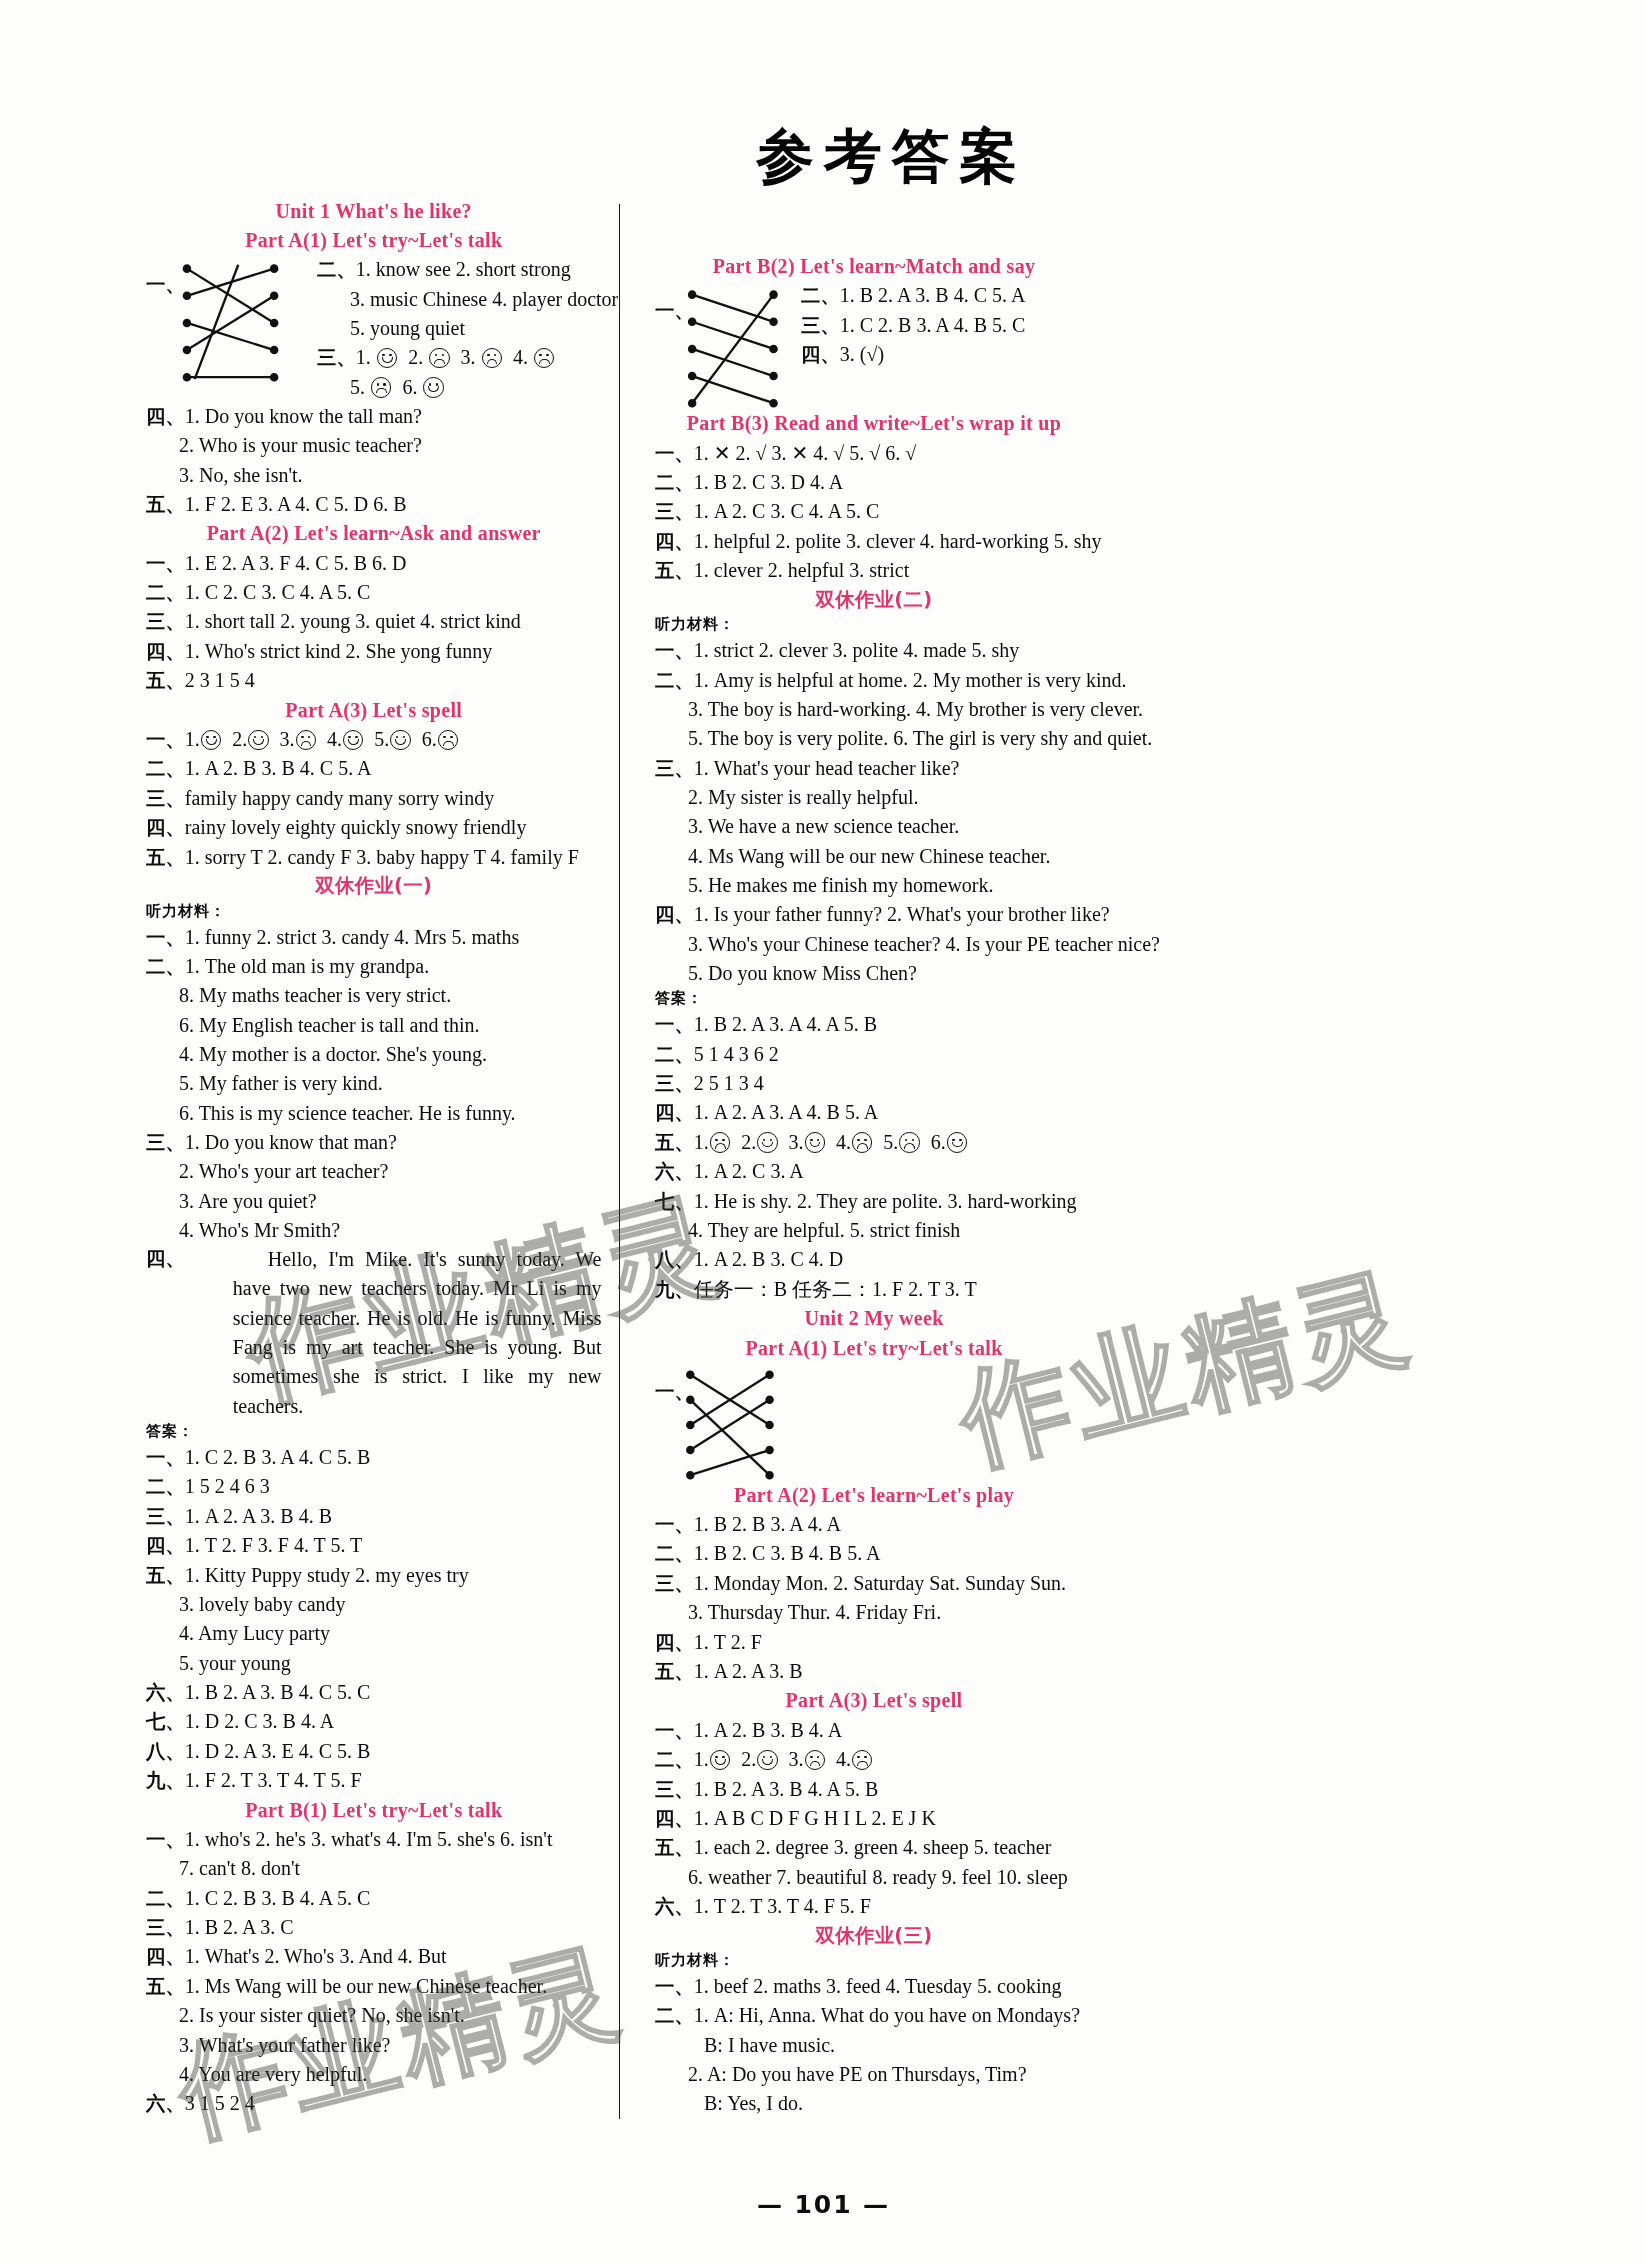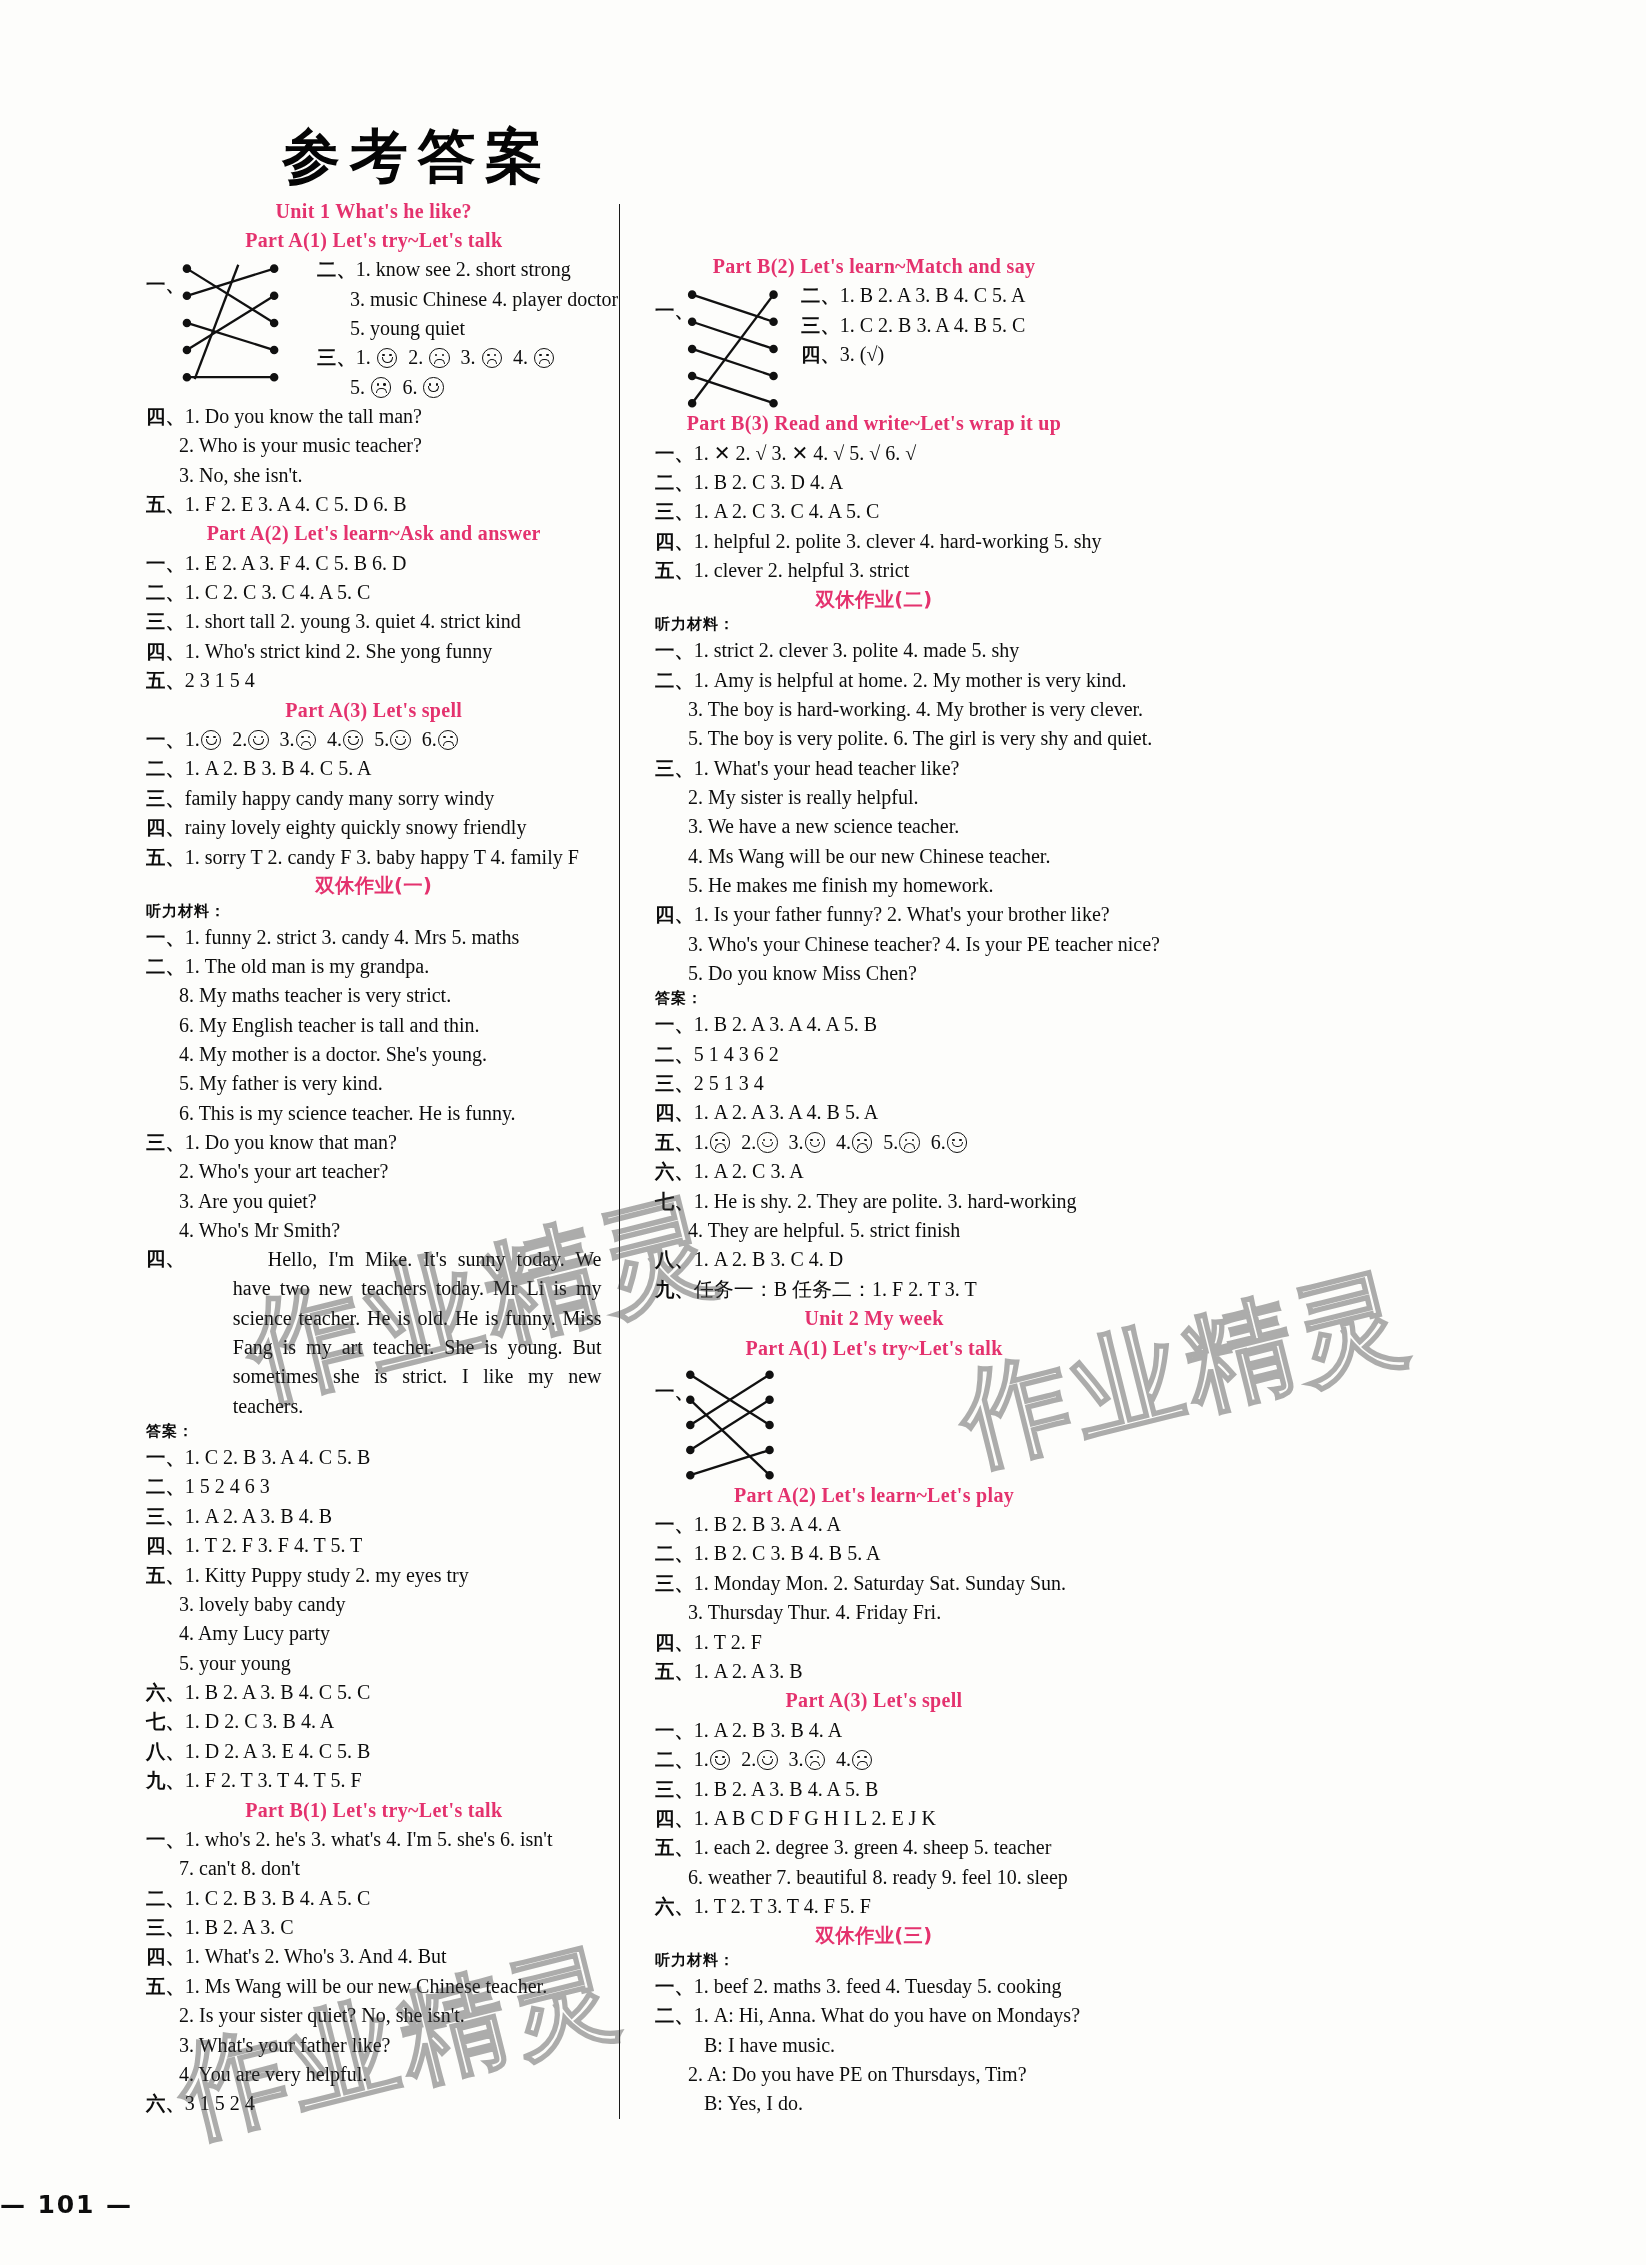--- a/index.html
+++ b/index.html
@@ -14,21 +14,21 @@
   }
   .page {
     position: absolute; inset:0;
     padding: 126px 146px 58px 146px;
   }
   .title {
     font-family: "DejaVu Sans", sans-serif;
     font-weight: bold;
     font-size: 58px;
     letter-spacing: 9.7px;
-    text-align: left;
+    text-align: center;
     margin-left: 136px;
     margin-bottom: 9.7px;
     line-height: 1.05;
     color: #050505;
   }
   .cols {
     display: flex;
     align-items: flex-end;
     position: relative;
   }
@@ -100,21 +100,21 @@
   
   .matchwrap { position: relative; }
   .matchwrap svg { display:block; }
   .mlabel {
     position:absolute; left:0; top:13.6px;
     font-family:"DejaVu Sans", sans-serif; font-weight:bold; font-size:19.4px;
   }
 
   .pagenum {
     position:absolute; left:0; right:0; bottom: 47px;
-    text-align:left;
+    text-align:center;
     font-family:"DejaVu Sans", sans-serif;
     font-weight:bold; font-size: 25px;
     letter-spacing: 1.9px;
   }
 
   
   .wm {
     position: absolute;
     font-family: "DejaVu Sans", sans-serif;
     font-weight: bold;

